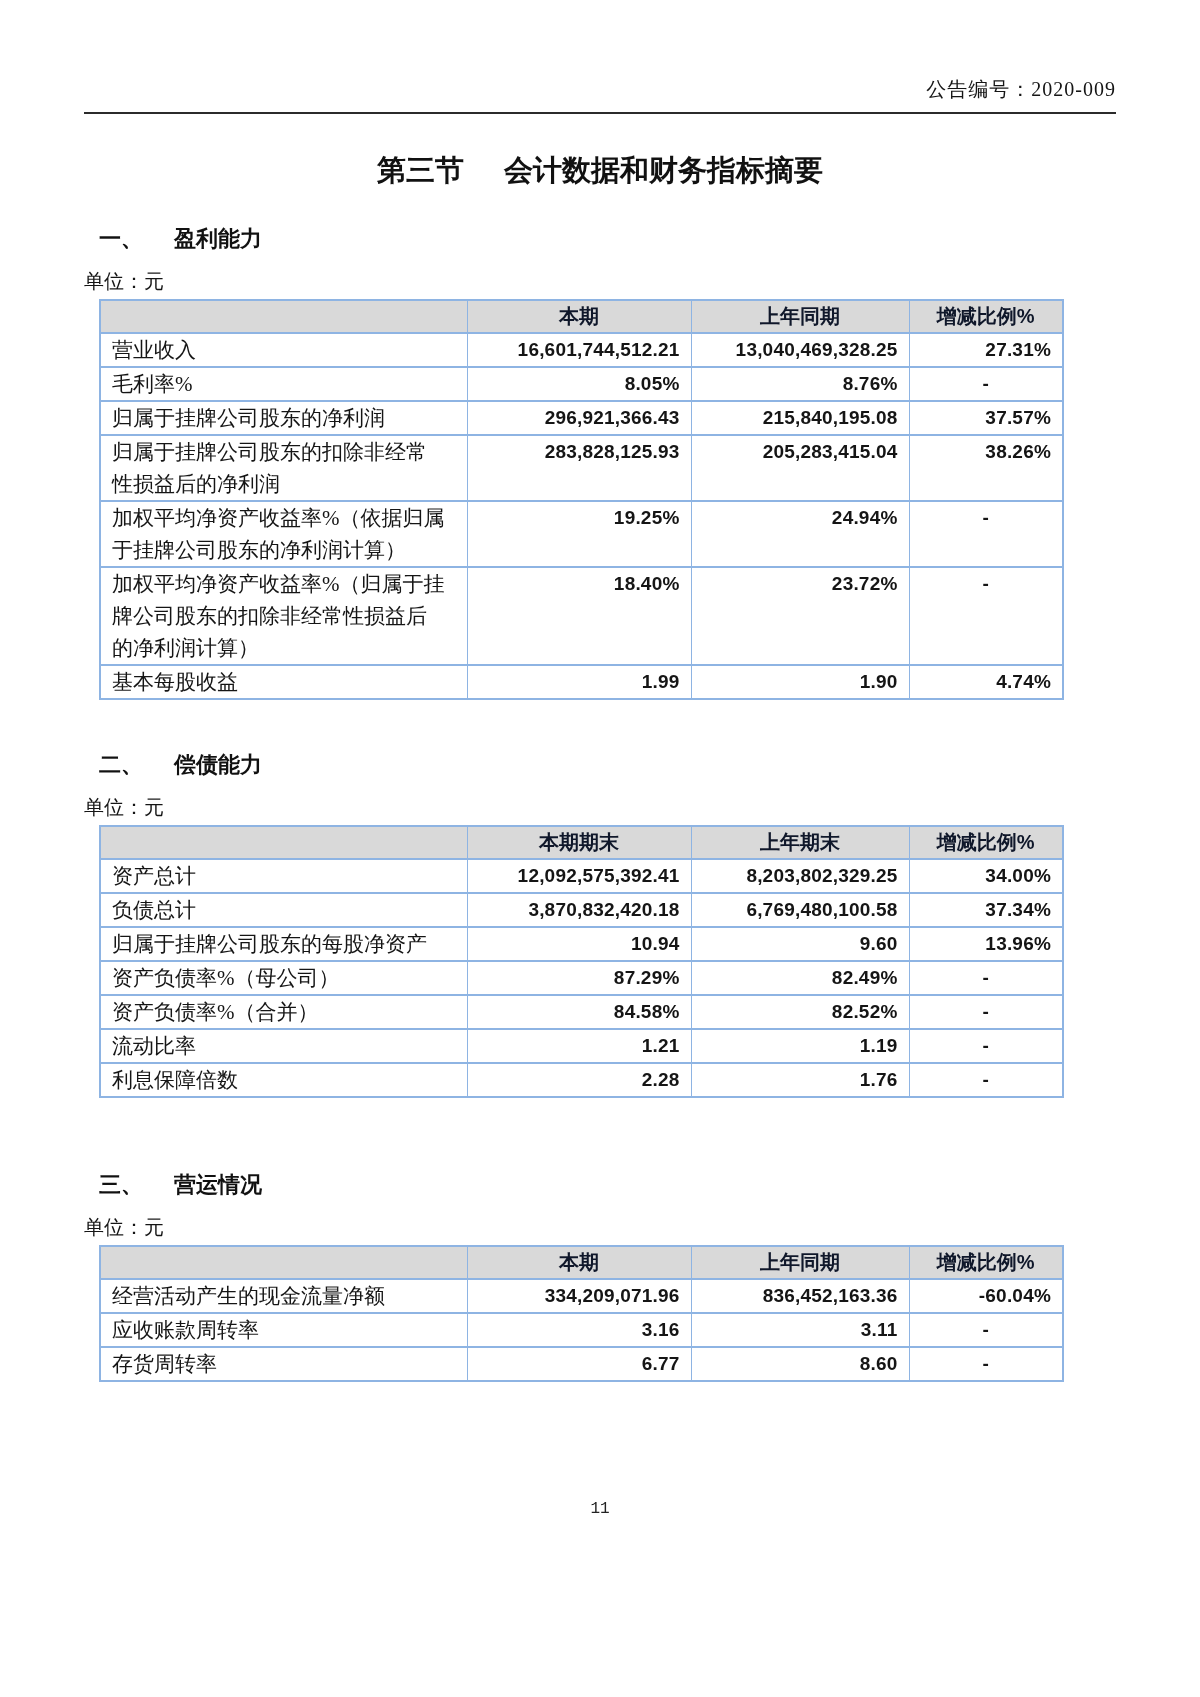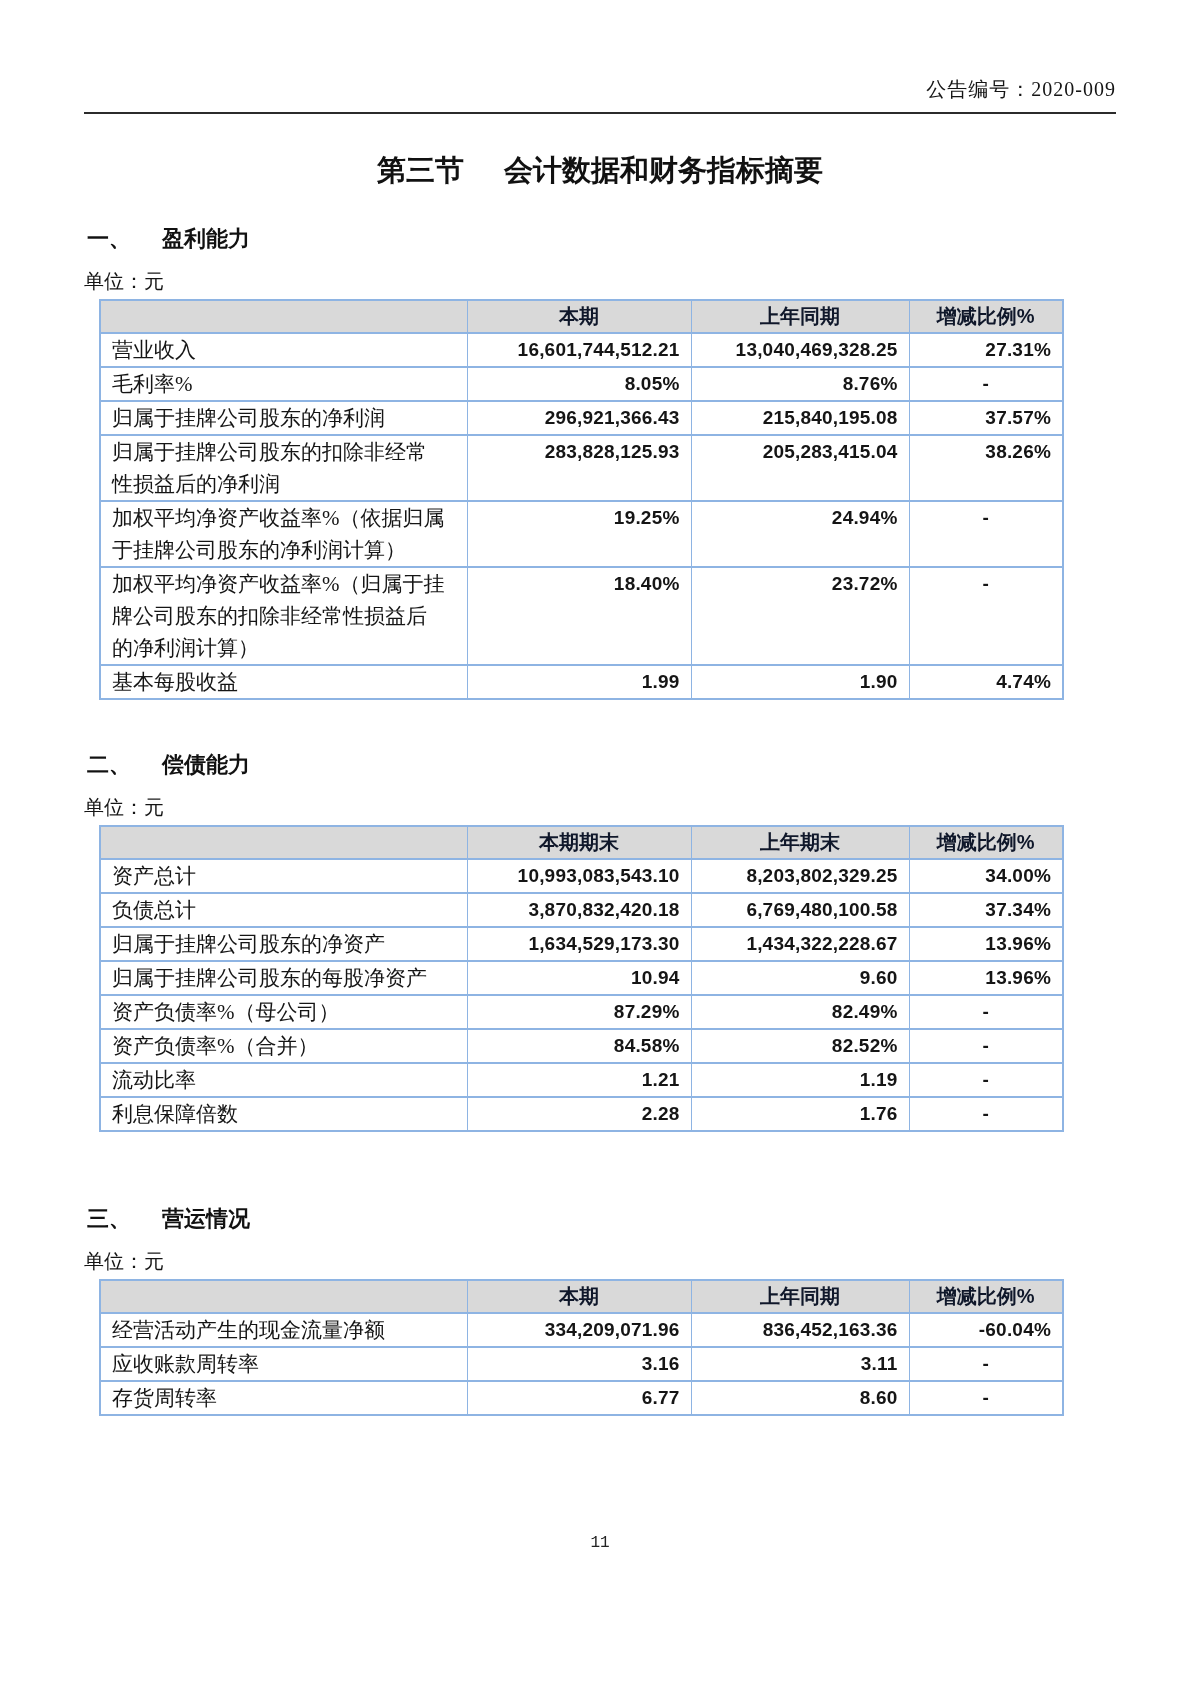--- a/index.html
+++ b/index.html
@@ -35,21 +35,21 @@
     font-size: 29px;
     line-height: 40px;
     color: #111;
   }
   .page-title .title-prefix { margin-right: 40px; margin-top: 8px; }
 
   
   .section { margin: 0; }
   .section-heading {
     margin-top: 34px;
-    margin-left: 3px;
+    margin-left: 15px;
     font-family: "Liberation Sans", sans-serif;
     font-weight: bold;
     font-size: 22px;
     line-height: 30px;
     color: #111;
   }
   .section-heading .sec-num { display: inline-block; min-width: 75px; }
 
   .sec-2 .section-heading { margin-top: 50px; }
   .sec-3 .section-heading { margin-top: 72px; }
@@ -225,35 +225,29 @@
           <tr>
             <th></th>
             <th>本期期末</th>
             <th>上年期末</th>
             <th>增减比例%</th>
           </tr>
         </thead>
       <tbody>
           <tr>
             <td class="label">资产总计</td>
-            <td class="num">10,993,083,543.10</td>
+            <td class="num">12,092,575,392.41</td>
             <td class="num">8,203,802,329.25</td>
             <td class="num">34.00%</td>
           </tr>
           <tr>
             <td class="label">负债总计</td>
             <td class="num">3,870,832,420.18</td>
             <td class="num">6,769,480,100.58</td>
             <td class="num">37.34%</td>
-          </tr>
-          <tr>
-            <td class="label">归属于挂牌公司股东的净资产</td>
-            <td class="num">1,634,529,173.30</td>
-            <td class="num">1,434,322,228.67</td>
-            <td class="num">13.96%</td>
           </tr>
           <tr>
             <td class="label">归属于挂牌公司股东的每股净资产</td>
             <td class="num">10.94</td>
             <td class="num">9.60</td>
             <td class="num">13.96%</td>
           </tr>
           <tr>
             <td class="label">资产负债率%（母公司）</td>
             <td class="num">87.29%</td>

